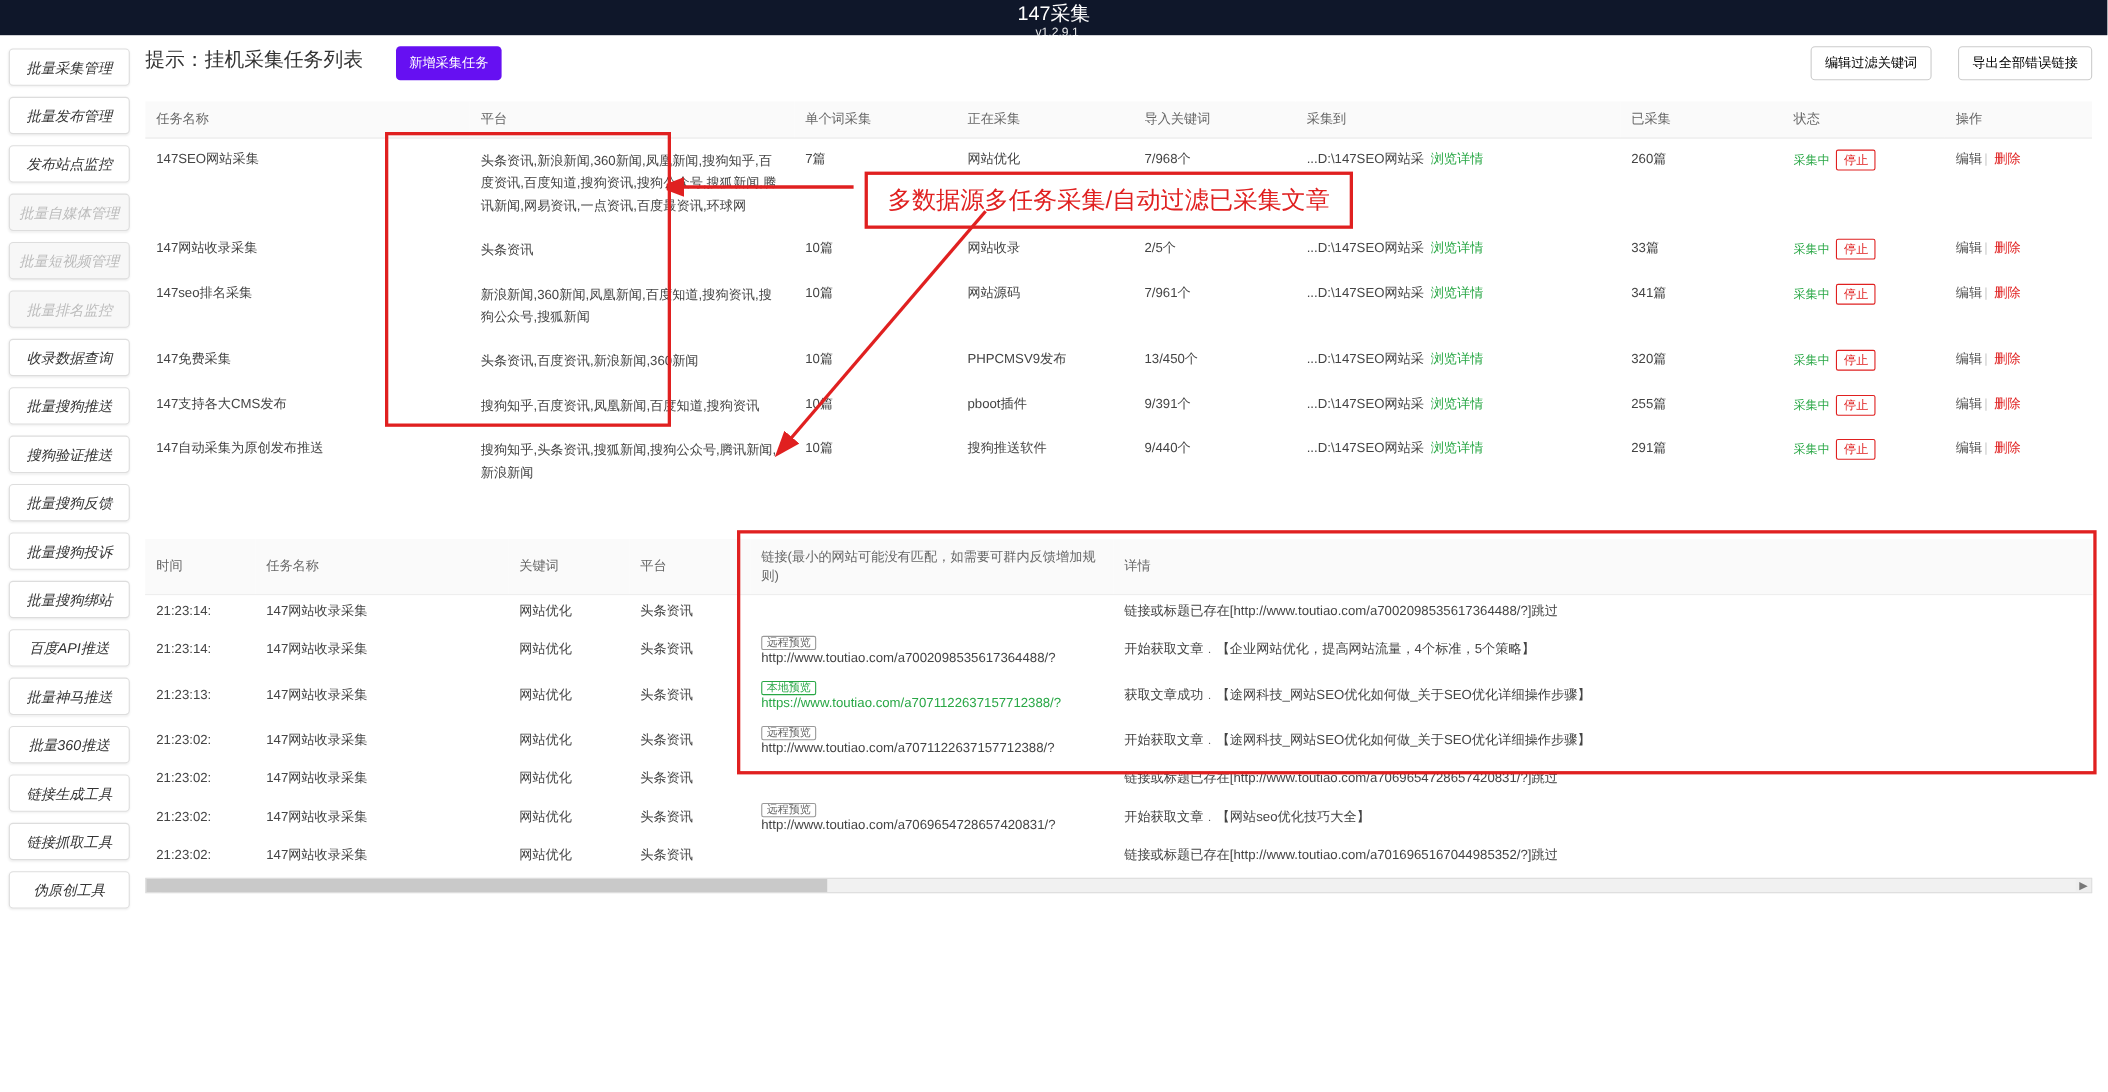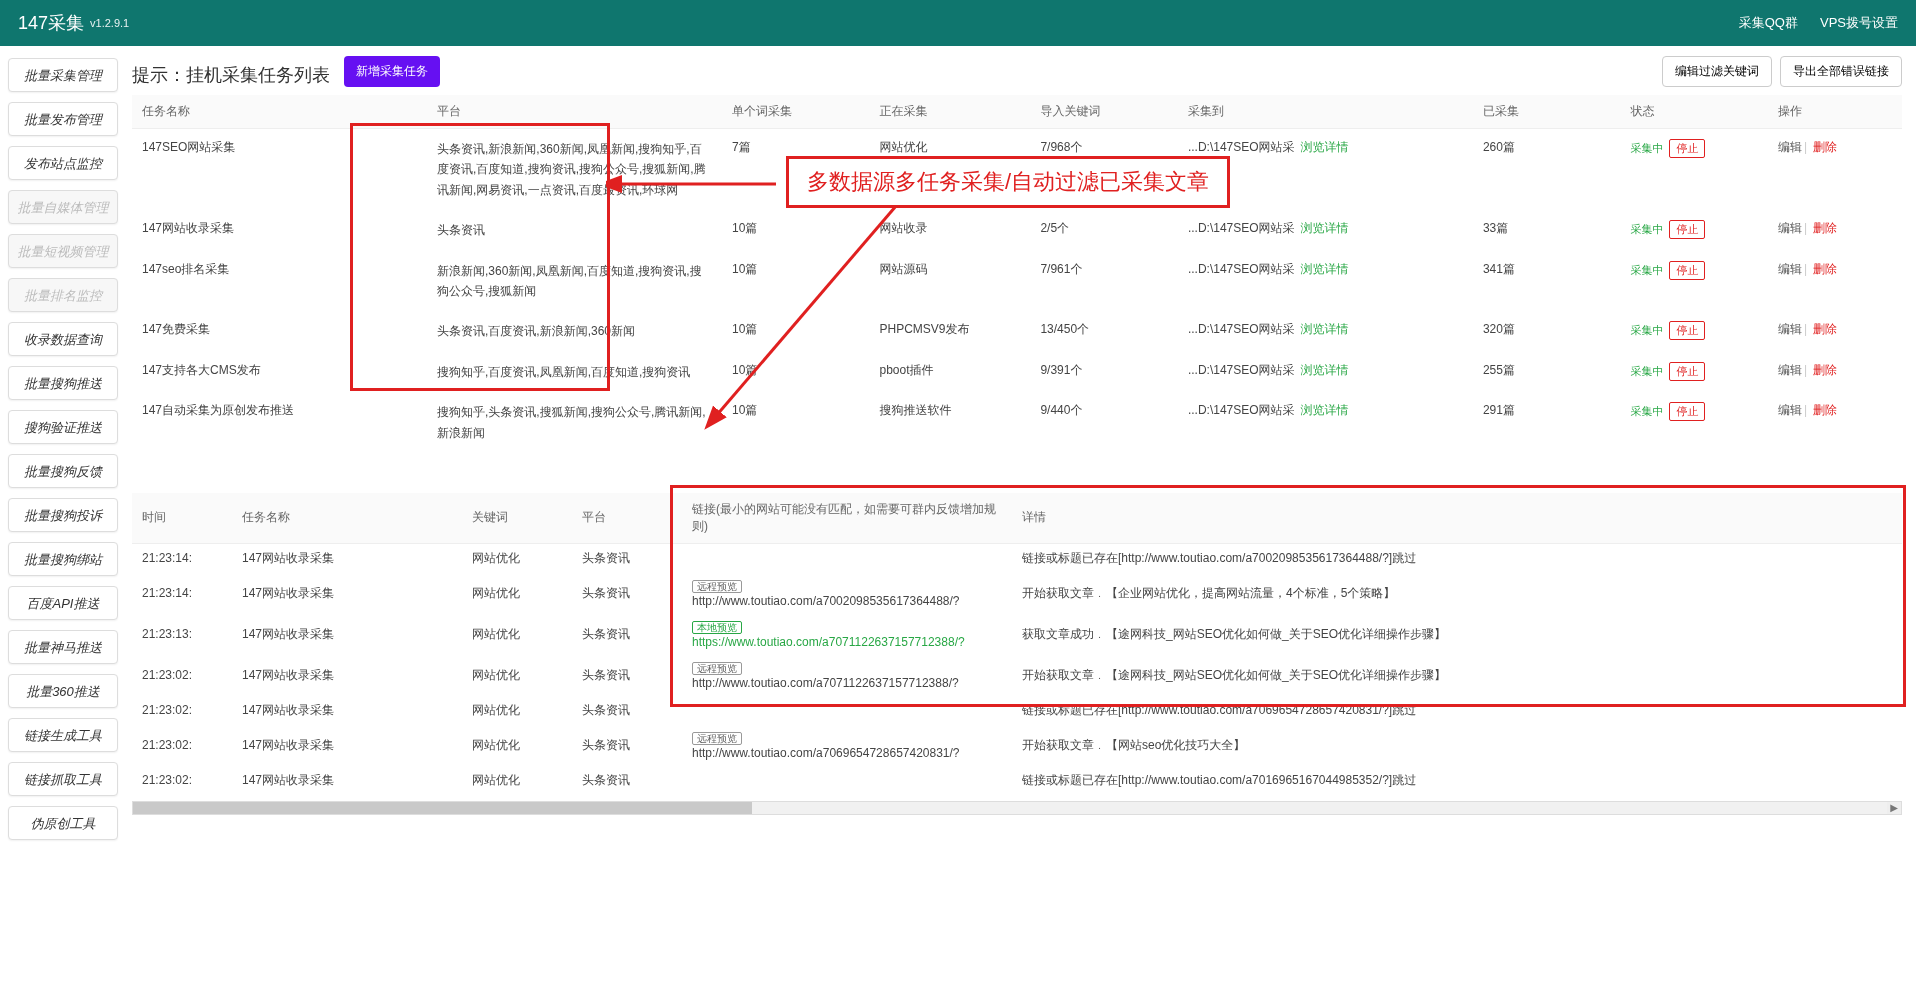--- a/index.html
+++ b/index.html
@@ -1,31 +1,31 @@
 <!DOCTYPE html>
 <html><head>
 <meta charset="utf-8">
 <style>
 * { margin: 0; padding: 0; box-sizing: border-box; }
 body { font-family: "Microsoft YaHei", Arial, sans-serif; font-size: 12px; background: #fff; color: #333; }
 
-.topbar { background: #0f766e; height: 46px; display: flex; align-items: center; padding: 0 18px; color: #fff; }
+.topbar { background: #0f172a; height: 32px; display: flex; align-items: center; padding: 0 18px; color: #fff; flex-direction: column; }
 .topbar .title { font-size: 18px; font-weight: 400; }
 .topbar .version { font-size: 11px; margin-left: 6px; opacity: .9; text-align: center; }
 .topbar .spacer { flex: 1; }
 .topbar .toplink { color: #fff; margin-left: 22px; font-size: 13px; cursor: pointer; }
 
 .layout { display: flex; }
 .sidebar { width: 126px; padding: 12px 8px; }
 .side-btn { width: 100%; height: 34px; line-height: 34px; text-align: center; border: 1px solid #ddd; border-radius: 4px; margin-bottom: 10px; font-size: 13px; cursor: pointer; background: #fff; box-shadow: 0 1px 2px rgba(0,0,0,0.06); font-style: italic; }
 .side-btn.disabled { color: #bbb; background: #f7f7f7; }
 
 .main { flex: 1; padding: 10px 14px 10px 6px; position: relative; }
 
-.page-head { display: flex; align-items: flex-end; margin-bottom: 8px; }
+.page-head { display: flex; align-items: flex-start; margin-bottom: 19px; gap: 16px; }
 .page-head .ptitle { font-size: 18px; font-weight: 400; color: #333; }
 .page-head .add-btn { margin-left: 14px; background: #6610f2; color: #fff; border: none; border-radius: 4px; padding: 7px 12px; font-size: 12px; cursor: pointer; }
 .page-head .spacer { flex: 1; }
 .page-head .head-btn { border: 1px solid #ccc; background: #fff; border-radius: 4px; padding: 6px 12px; font-size: 12px; margin-left: 8px; cursor: pointer; }
 
 .table-wrap { overflow-x: auto; }
 table.tasks { width: 100%; border-collapse: collapse; }
 table.tasks th { text-align: left; font-weight: 400; color: #666; padding: 8px 10px; border-bottom: 1px solid #eee; font-size: 12px; background:#fafafa; }
 table.tasks td { padding: 10px 10px; vertical-align: top; font-size: 12px; color: #444; }
 table.tasks td.platform-cell { max-width: 210px; line-height: 1.7; }
@@ -199,21 +199,21 @@
                   <span class="stop-btn">停止</span>
                 </span></td>
               <td><span class="op-edit">编辑</span><span class="op-sep">|</span><span class="op-del">删除</span></td>
             </tr>
           </tbody>
       </table>
 
       <div class="anno red-box" style="left:218px; top:28px; width:260px; height:268px;"></div>
     </div>
 
-    <div class="anno-callout" style="left:660px; top:110px;">多数据源多任务采集/自动过滤已采集文章</div>
+    <div class="anno-callout" style="left:660px; top:124px;">多数据源多任务采集/自动过滤已采集文章</div>
 
     <svg class="arrow-svg" style="left:480px; top:118px;" width="180" height="40">
       <defs>
           <marker id="ah1" markerWidth="10" markerHeight="10" refX="2" refY="3" orient="auto">
             <path d="M0,0 L0,6 L8,3 z" fill="#e02020"></path>
           </marker>
         </defs>
       <line x1="170" y1="20" x2="10" y2="20" stroke="#e02020" stroke-width="3" marker-end="url(#ah1)"></line>
     </svg>
     <svg class="arrow-svg" style="left:570px; top:150px;" width="220" height="240">

